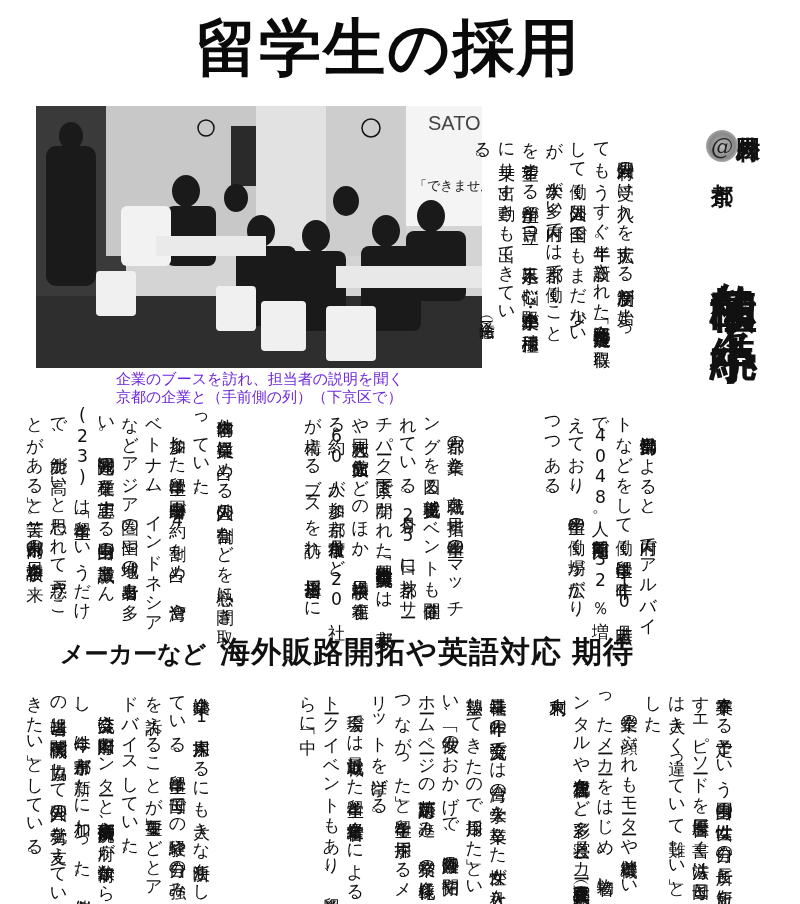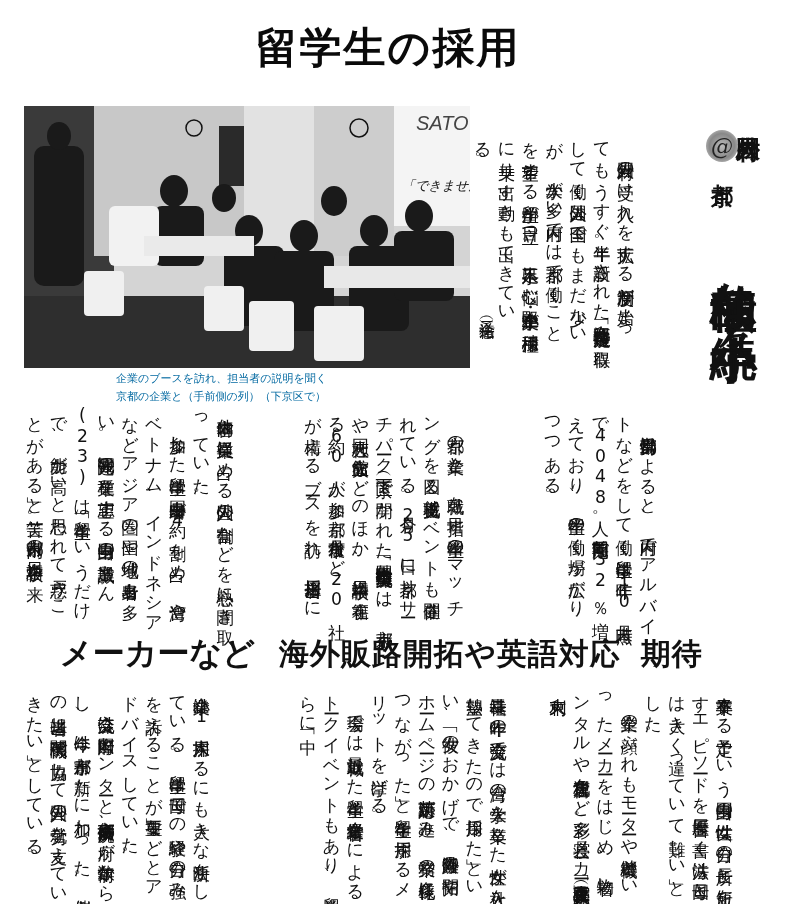--- a/index.html
+++ b/index.html
@@ -1,43 +1,43 @@
 <!DOCTYPE html>
 <html><head>
   <meta charset="utf-8">
   <style>
     html, body { margin:0; padding:0; background:#ffffff; }
     body { width:800px; height:904px; position:relative; overflow:hidden; color:#111; font-family:"DejaVu Serif", serif; }
     .abs { position:absolute; }
     .headline { left:0; top:0; width:800px; height:95px; display:flex; align-items:center; justify-content:center; }
-    .headline span { font-family:"DejaVu Serif", serif; font-weight:bold; font-size:42px; letter-spacing:2px; color:#0a0a0a; }
+    .headline span { font-family:"DejaVu Serif", serif; font-weight:bold; font-size:62px; letter-spacing:2px; color:#0a0a0a; }
     .headline .gap { display:inline-block; width:24px; }
 
-    .photo { left:24px; top:106px; width:446px; height:262px; background:#cfcfcf; overflow:hidden;font-style:italic; }
+    .photo { left:36px; top:106px; width:446px; height:262px; background:#cfcfcf; overflow:hidden; }
     .photo svg { width:100%; height:100%; display:block; }
-    .caption { left:116px; top:370px; width:320px; font-family:"DejaVu Sans", sans-serif; font-size:11px; line-height:18px; color:#0369a1; }
+    .caption { left:116px; top:370px; width:320px; font-family:"DejaVu Sans", sans-serif; font-size:15px; line-height:18px; color:#6d28d9; }
 
     .vert { writing-mode:vertical-rl; text-orientation:upright; font-family:"DejaVu Sans", sans-serif; color:#111; }
     .col { font-size:17.2px; line-height:23.8px; letter-spacing:0.6px; white-space:pre-wrap; }
 
     .kicker { left:735px; top:118px; height:120px; font-weight:bold; font-size:24px; line-height:26px; font-family:"DejaVu Sans", sans-serif; }
     .atmark { left:706px; top:130px; width:32px; height:32px; border-radius:50%; background:radial-gradient(circle,#bbb 0%,#888 55%,#ddd 100%); display:flex; align-items:center; justify-content:center; font-family:"DejaVu Serif", serif; font-style:italic; font-size:22px; color:#222; }
     .kicker-city { left:708px; top:166px; height:70px; font-size:22px; font-weight:bold; font-family:"DejaVu Serif", serif; }
     .subhead { left:706px; top:250px; height:380px; font-family:"DejaVu Serif", serif; font-weight:bold; font-size:47px; line-height:56px; letter-spacing:-1px; }
 
     .lead { left:470px; top:130px; height:210px; }
     .byline { left:476px; top:310px; height:70px; font-size:16px; }
 
     .block2a { left:540px; top:405px; height:222px; }
     .block2b { left:300px; top:405px; height:222px; }
     .block2c { left:22px; top:405px; height:222px; }
 
     .section-head { left:60px; top:632px; width:700px; height:40px; display:flex; align-items:baseline; }
-    .section-head .kick { font-family:"DejaVu Sans", sans-serif; font-size:32px; font-weight:bold; margin-right:14px; }
-    .section-head .main { font-family:"DejaVu Serif", serif; font-size:30px; font-weight:bold; letter-spacing:1px;margin-left:10px; }
+    .section-head .kick { font-family:"DejaVu Sans", sans-serif; font-size:24px; font-weight:bold; margin-right:14px; }
+    .section-head .main { font-family:"DejaVu Serif", serif; font-size:30px; font-weight:bold; letter-spacing:1px; }
     .section-head .gap { display:inline-block; width:10px; }
 
     .block3a { left:545px; top:684px; height:214px; }
     .block3b { left:295px; top:684px; height:214px; }
     .block3c { left:22px; top:684px; height:214px; }
   </style>
 </head>
 <body>
 
 <div class="abs headline">

